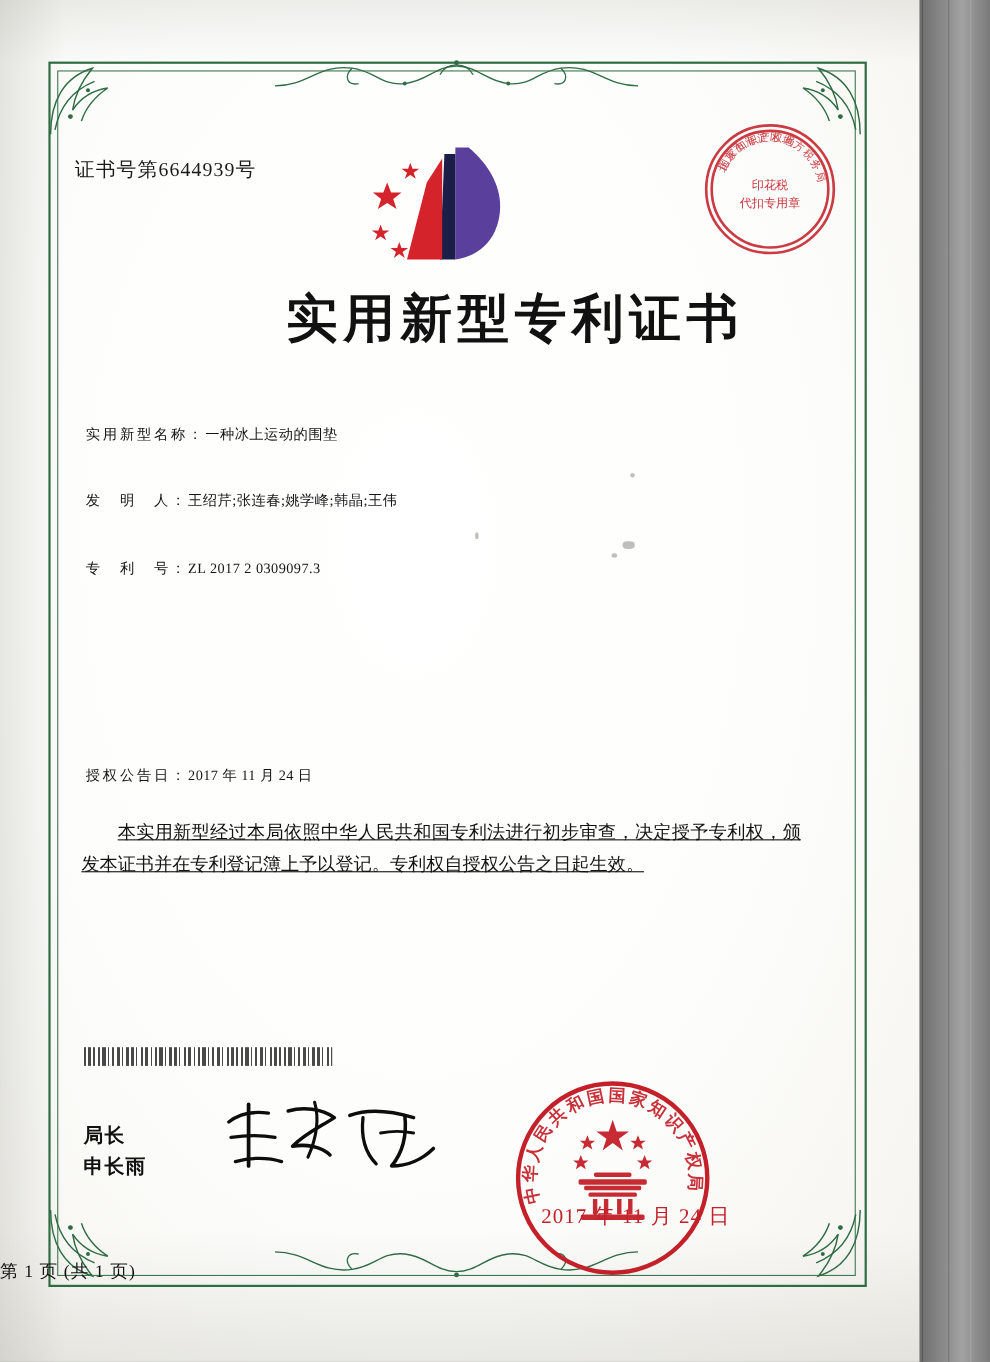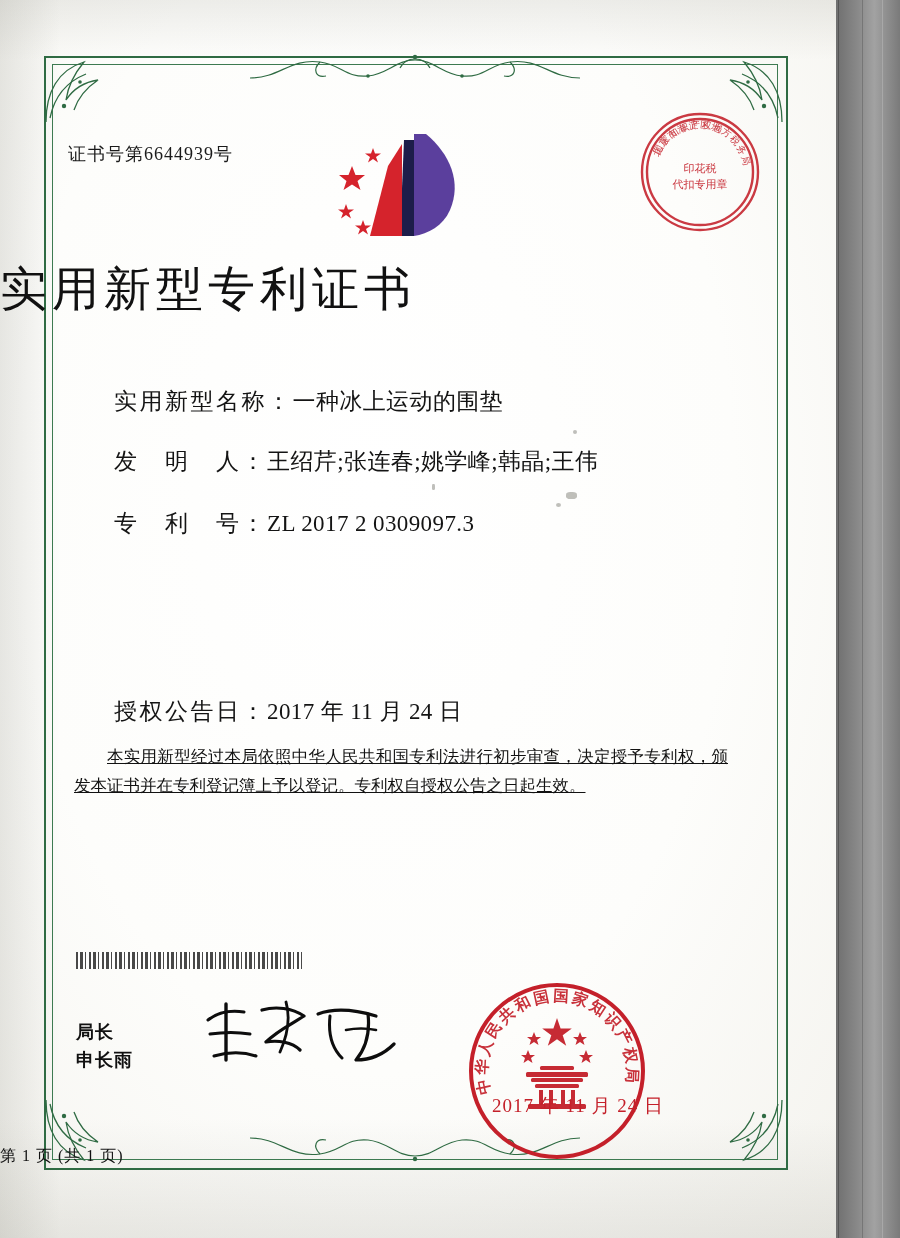--- a/index.html
+++ b/index.html
@@ -119,37 +119,36 @@
     left: 636px; top: 108px;
     width: 128px; height: 128px;
   }
   .stamp-top svg { width:100%; height:100%; display:block; }
 
   
   .cert-title {
     position: absolute;
     left: 0; top: 258px;
     width: 676px;
-    text-align: left;
+    text-align: right;
     font-family: "DejaVu Serif", "Liberation Serif", serif;
-    font-weight: normal;
+    font-weight: bold;
     font-size: 47px;
     letter-spacing: 5px;
     color: #111;
   }
 
   
   .field {
     position: absolute;
     left: 78px;
-    font-size: 23px;
+    font-size: 13px;
     color: #141414;
     white-space: nowrap;
     letter-spacing: 0.4px;
-    margin-left: 36px;
   }
   .field .lbl { letter-spacing: 2.5px; }
 
   .f1 { top: 386px; }
   .f2 { top: 446px; }
   .f3 { top: 508px; }
   .f4 { top: 566px; }
   .f5 { top: 648px; }
   .f6 { top: 696px; }
 

